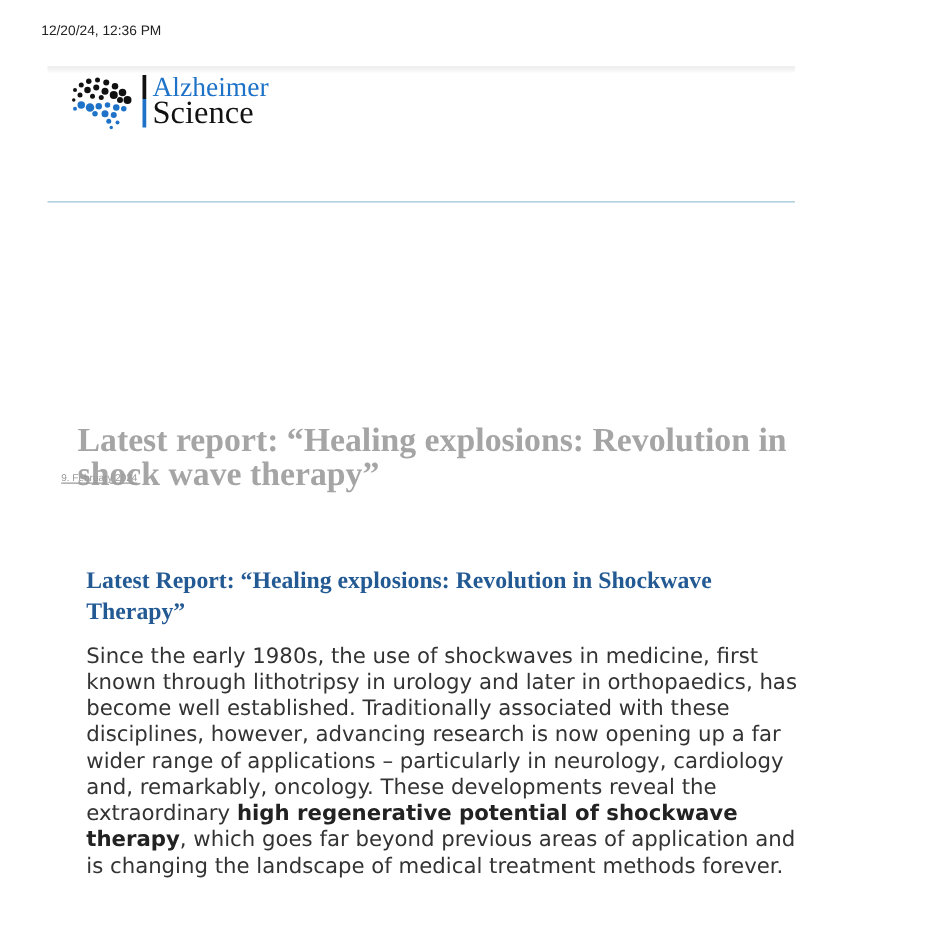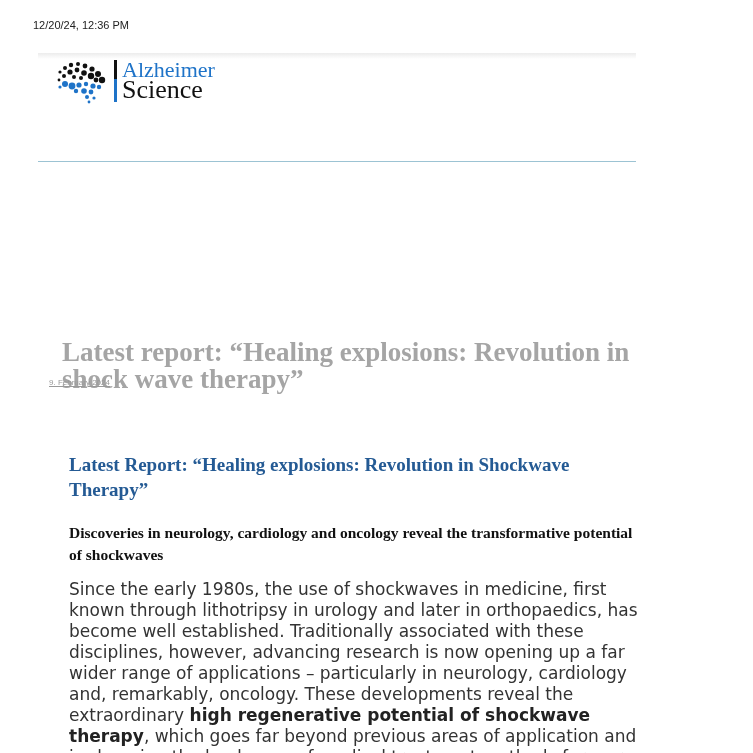--- a/index.html
+++ b/index.html
@@ -86,15 +86,14 @@
   </span>
 </a>
 
 <div class="divider"></div>
 
 <h1 class="page-title">Latest report: “Healing explosions: Revolution in shock wave therapy”</h1>
 <div class="page-date">9. February 2024</div>
 
 <main class="content">
   <h2 class="article-heading">Latest Report: “Healing explosions: Revolution in Shockwave Therapy”</h2>
-  <h3 class="article-subheading">Discoveries in neurology, cardiology and oncology reveal the transformative potential of shockwaves</h3>
   <p class="article-body"><span>Since the early 1980s, the use of shockwaves in medicine, first known through lithotripsy in urology and later in orthopaedics, has become well established. Traditionally associated with these disciplines, however, advancing research is now opening up a far wider range of applications – particularly in neurology, cardiology and, remarkably, oncology. These developments reveal the extraordinary </span><b>high regenerative potential of shockwave therapy</b><span>, which goes far beyond previous areas of application and is changing the landscape of medical treatment methods forever.</span></p>
 </main>
 
 </body></html>

